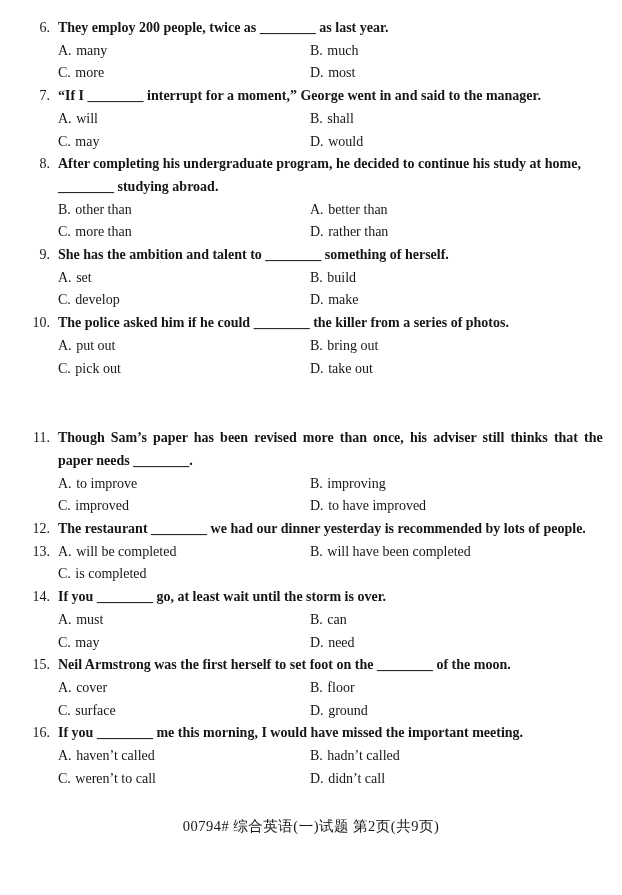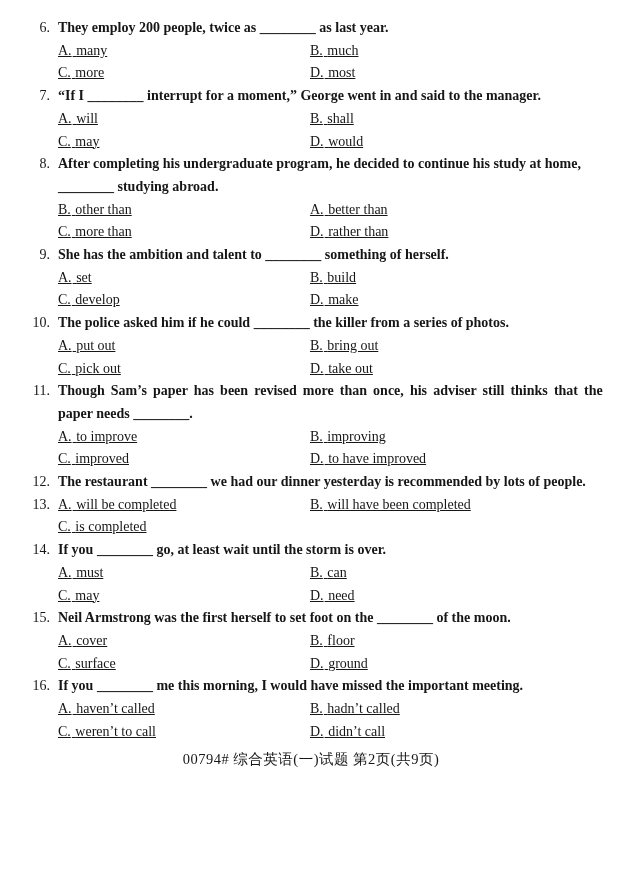--- a/index.html
+++ b/index.html
@@ -29,33 +29,33 @@
     text-align: right;
     line-height: 22.7px;
   }
   .stem-line {
     line-height: 22.7px;
     white-space: nowrap;
     font-weight: bold;
   }
   .stem-line.stretched {
     word-spacing: 2.6px;
+    margin-top: 47px;
   }
   .options {
     display: grid;
     grid-template-columns: 252px 1fr;
   }
   .opt {
     line-height: 22.7px;
     white-space: nowrap;
-    text-decoration: underline;
   }
   .opt .opt-label { margin-right: 1px; }
   .footer {
-    margin-top: 4px;
+    margin-top: 24px;
     text-align: center;
     font-size: 14.5px;
     line-height: 22px;
     letter-spacing: 0.5px;
   }
 </style>
 </head>
 <body>
 
 <div class="page">

